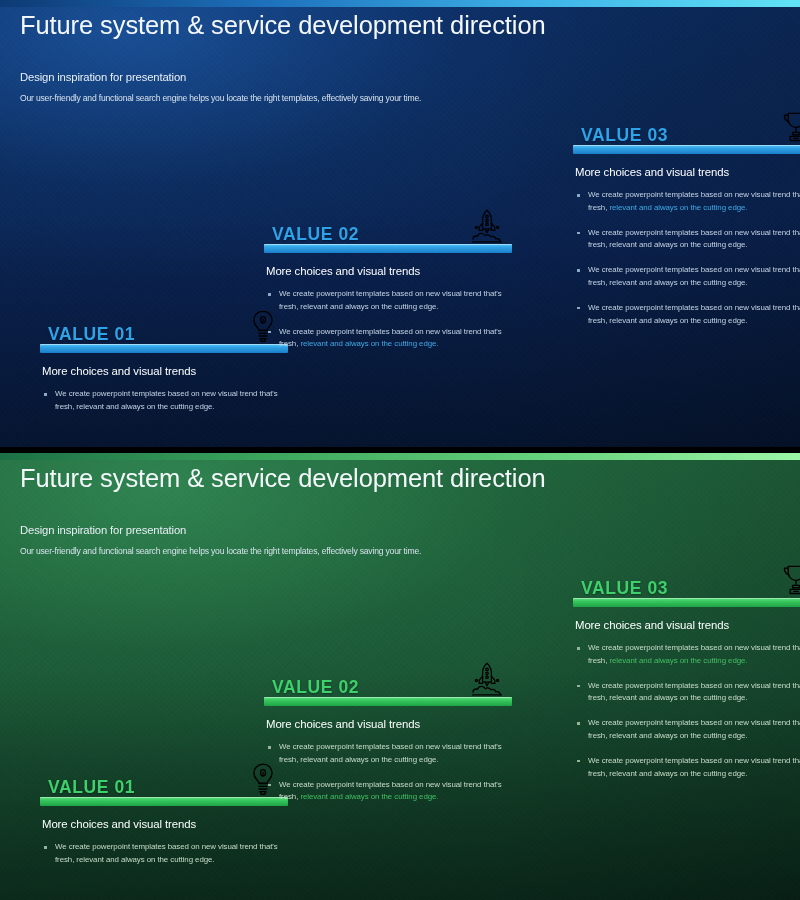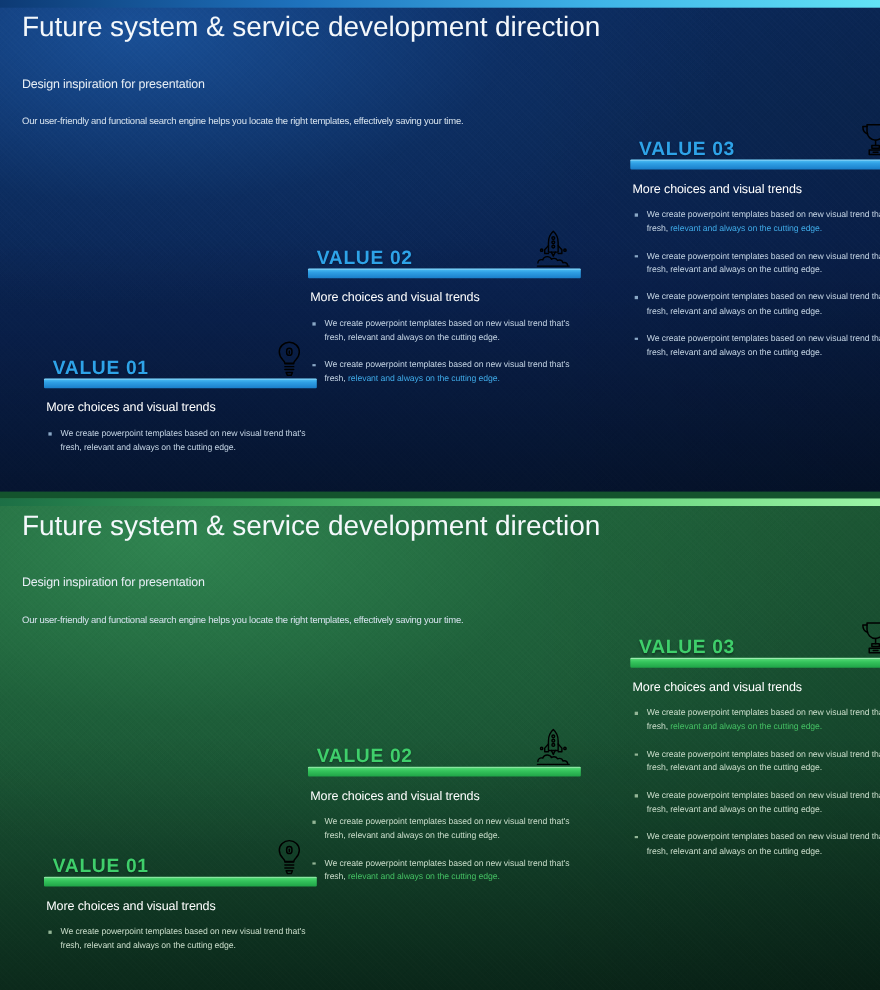--- a/index.html
+++ b/index.html
@@ -10,21 +10,21 @@
     background: #ffffff;
     font-family: "Liberation Sans", sans-serif;
     overflow: hidden;
   }
 
   .page {
     width: 800px;
     height: 900px;
     display: flex;
     flex-direction: column;
-    background: #14532d;
+    background: #000000;
   }
 
   
   .slide {
     position: relative;
     width: 800px;
     height: 447px;
     overflow: hidden;
   }
   .slide.second { height: 447px; margin-top: 6px; }
@@ -96,34 +96,34 @@
     white-space: nowrap;
   }
   .slide-subtitle {
     margin-top: 30px;
     font-size: 11.3px;
     font-weight: 400;
     color: #e7eef5;
     letter-spacing: -0.15px;
   }
   .slide-desc {
-    margin-top: 22px;
+    margin-top: 10px;
     font-size: 8.6px;
     font-weight: 400;
     color: #d7e3ee;
     letter-spacing: -0.2px;
   }
 
   
   .value-block {
     position: absolute;
     width: 248px;
   }
   .vb-1 { left: 40px;  }
-  .vb-2 { left: 280px; }
+  .vb-2 { left: 264px; }
   .vb-3 { left: 557px; margin-left: 16px; }
 
   .value-head {
     position: relative;
     height: 42px;
   }
   .value-label {
     position: absolute;
     left: 8px;
     bottom: 10px;

